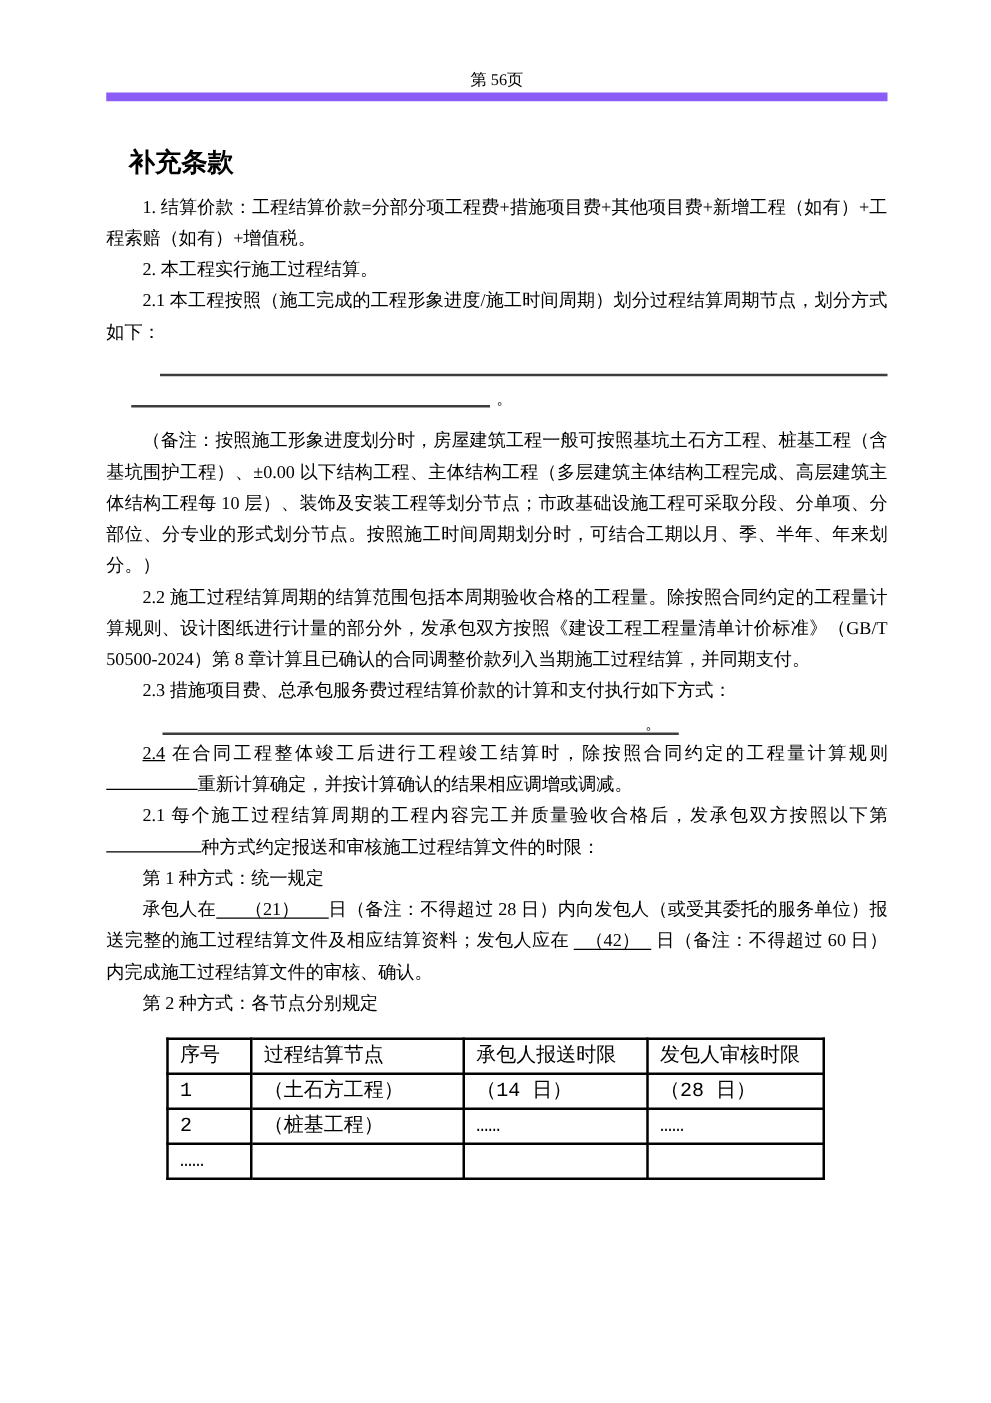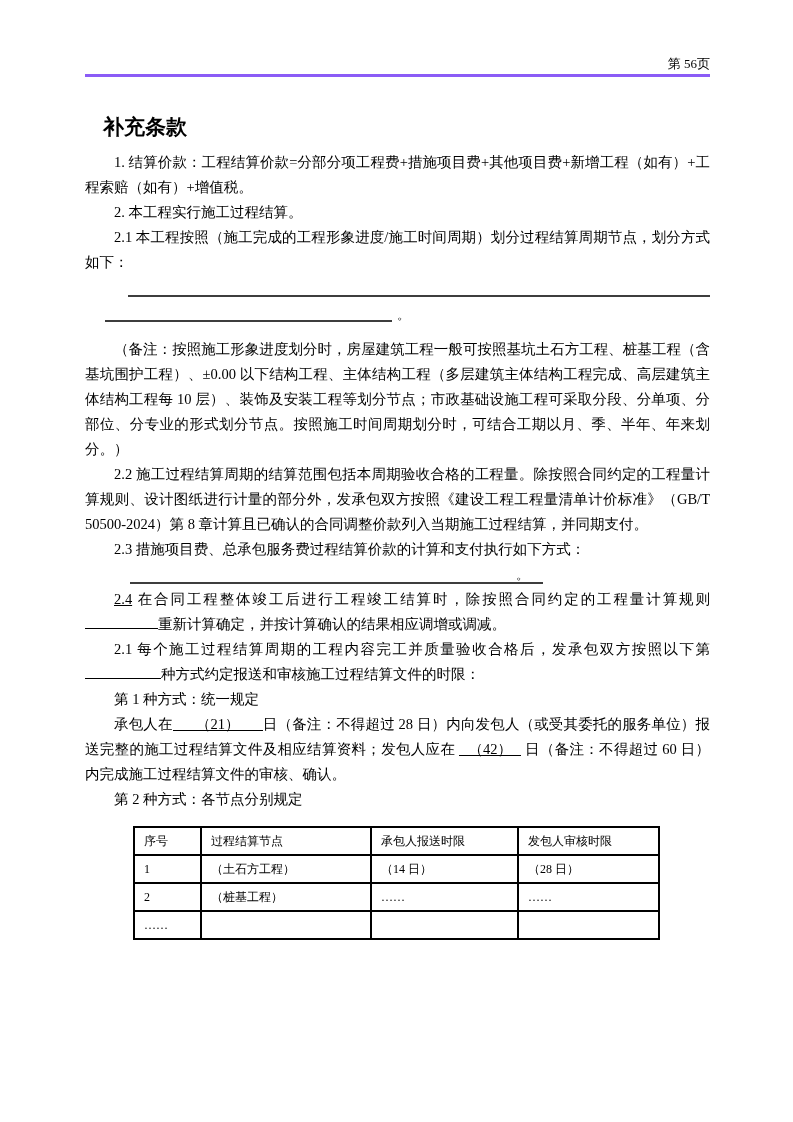--- a/index.html
+++ b/index.html
@@ -8,22 +8,22 @@
     width: 793px;
     height: 1122px;
     background: #ffffff;
     margin: 0 auto;
     padding: 56px 83px 0 85px;
     font-family: "Liberation Serif", "DejaVu Serif", serif;
     color: #000;
     position: relative;
   }
   .page-header {
-    border-bottom: 3px solid #8b5cf6;
-    text-align: right;
+    border-bottom: 7px solid #8b5cf6;
+    text-align: center;
     font-size: 13px;
     padding-bottom: 2px;
     line-height: 16px;
   }
   .doc-title {
     margin: 40px 0 0 18px;
     font-family: "Liberation Sans", "DejaVu Sans", sans-serif;
     font-weight: bold;
     font-size: 21px;
     line-height: 20px;
@@ -58,21 +58,22 @@
   .period-after {
     position: absolute;
     bottom: 1px;
     left: 312px;
     font-size: 13px;
   }
   .remark { margin-top: 12px; }
   table.node-table {
     border-collapse: collapse;
     margin: 14px 0 0 48px;
-    font-size: 12px;
+    font-size: 16px;
+    font-family: Liberation Mono, monospace;
   }
   table.node-table th, table.node-table td {
     border: 2px solid #000;
     font-weight: normal;
     text-align: left;
     vertical-align: middle;
     padding: 3px 9px;
     height: 28px;
     line-height: 20px;
   }

